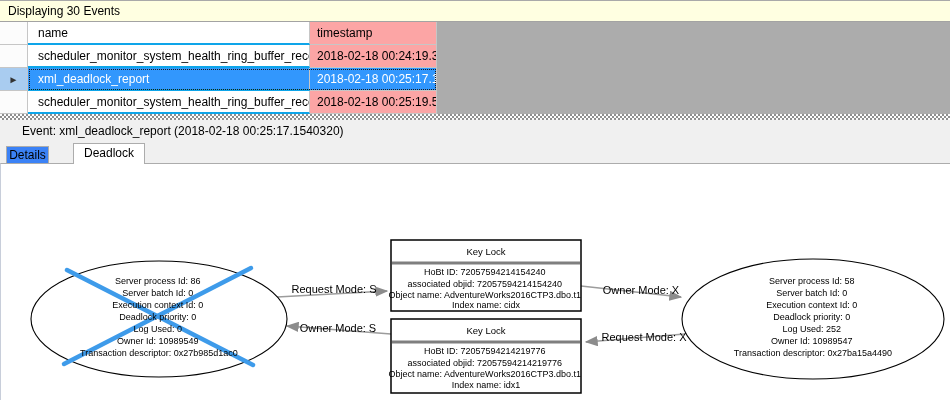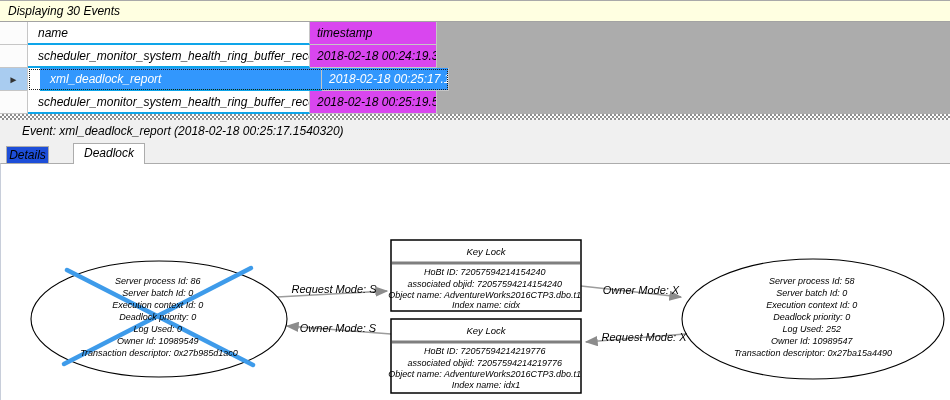--- a/index.html
+++ b/index.html
@@ -1,18 +1,18 @@
 <!DOCTYPE html>
 <html><head>
 <meta charset="utf-8">
 <style>
   * { margin:0; padding:0; box-sizing:border-box; }
   html,body { width:950px; height:400px; overflow:hidden; }
   body { font-family:"Liberation Sans", sans-serif; background:#F0F0F0; color:#000; }
-  #app { position:relative; width:950px; height:328px; background:#F0F0F0;font-style:italic; }
+  #app { position:relative; width:950px; height:328px; background:#F0F0F0; }
 
   
   .infobar {
     position:absolute; top:0; left:0; width:950px; height:22px;
     background:#FFFFE1; border-top:1px solid #A9A9A9; border-bottom:1px solid #A3A3A3;
     font-size:12px; line-height:20px; padding-left:8px;
   }
 
   
   .grid-zone { position:absolute; top:22px; left:0; width:950px; height:92px; background:#ACACAC; }
@@ -26,43 +26,43 @@
   }
   .row-main { display:flex; flex:1; }
   .cell-name {
     width:282px; flex:0 0 282px; font-size:12px; line-height:22px; padding-left:10px;
     border-right:1px solid #C6C6C6; border-bottom:2px solid #0ea5e9;
     white-space:nowrap; overflow:hidden; background:#fff;
   }
   .cell-ts {
     width:127px; flex:0 0 127px; font-size:12px; line-height:22px; padding-left:7px;
     border-right:1px solid #C6C6C6; border-bottom:1px solid #C6C6C6;
-    white-space:nowrap; overflow:hidden; background:#d946ef;
+    white-space:nowrap; overflow:hidden; background:#fca5a5;
   }
   .row-selected .cell-name, .row-selected .cell-ts { background:#3297FD; color:#fff; }
-  .row-selected .row-main { outline:1px dotted #1a1a1a; outline-offset:-2px;padding-left:12px; }
+  .row-selected .row-main { outline:1px dotted #1a1a1a; outline-offset:-2px; }
   .row-selected .cell-sel { background:#A9CCF0; }
 
   
   .splitter {
     position:absolute; top:114px; left:0; width:950px; height:6px;
     background:repeating-conic-gradient(#8F8F8F 0% 25%, #FDFDFD 0% 50%) 0 0 / 4px 4px;
   }
 
   
   .event-bar {
     position:absolute; top:120px; left:0; width:950px; height:23px;
     background:#F0F0F0; font-size:12px; line-height:23px; padding-left:22px;
   }
 
   
   .tabstrip { position:absolute; top:143px; left:0; width:950px; height:20px; }
   .tab {
     position:absolute; font-size:12px; text-align:center;
-    border:1px solid #ACACAC; border-bottom:none; background:#1d4ed8;
+    border:1px solid #ACACAC; border-bottom:none; background:#3b82f6;
   }
   .tab-inactive { top:3px; height:17px; line-height:16px; }
   .tab-active  { top:0; height:21px; line-height:19px; background:#fff; z-index:3; }
   .tab-details  { left:6px;  width:43px; }
   .tab-deadlock { left:49px; width:72px;margin-left:24px; }
 
   
   .panel {
     position:absolute; top:163px; left:0; width:950px; height:237px;
     background:#fff; border-top:1px solid #ACACAC; border-left:1px solid #C8CEDA;

